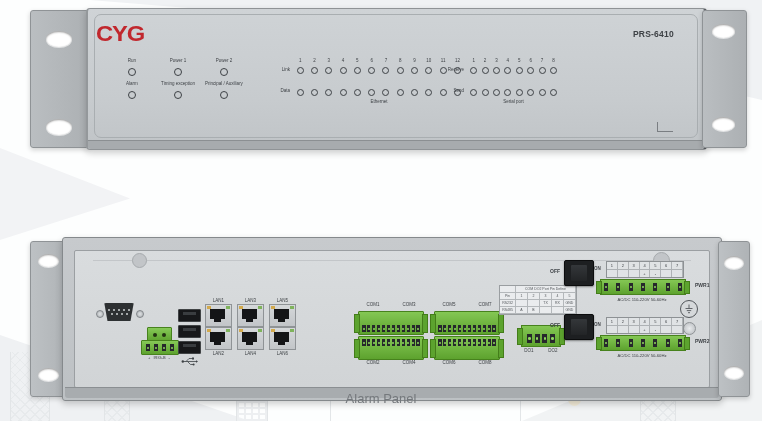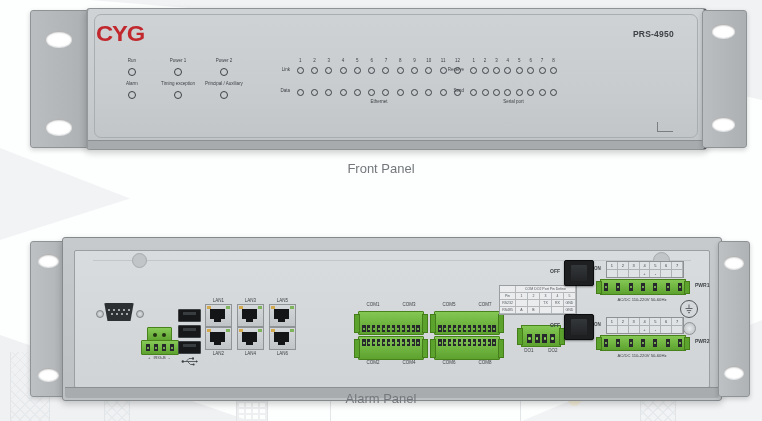--- a/index.html
+++ b/index.html
@@ -225,21 +225,21 @@
   <div class="sun"></div>
 
   <div class="panel front">
     <div class="ear left">
       <div class="hole h1"></div>
       <div class="hole h2"></div>
     </div>
     <div class="face">
       <div class="inner-outline"></div>
       <div class="logo">CYG</div>
-      <div class="model">PRS-4950</div>
+      <div class="model">PRS-6410</div>
       <div class="status-row r1" id="status-row1">
           <div class="led-item">
             <span class="led-label">Run</span>
             <div class="led"></div>
           </div>
           <div class="led-item">
             <span class="led-label">Power 1</span>
             <div class="led"></div>
           </div>
           <div class="led-item">
@@ -379,21 +379,20 @@
       </div>
 
       <div class="corner-mark"></div>
       <div class="face-bottom"></div>
     </div>
     <div class="ear right">
       <div class="hole h1"></div>
       <div class="hole h2"></div>
     </div>
   </div>
-  <div class="caption front-cap">Front Panel</div>
 
   <div class="panel rear">
     <div class="ear left">
       <div class="hole h1"></div>
       <div class="hole h2"></div>
     </div>
     <div class="chassis">
       <div class="rface">
         <div class="contour"></div>
         <div class="vent v1"></div>

